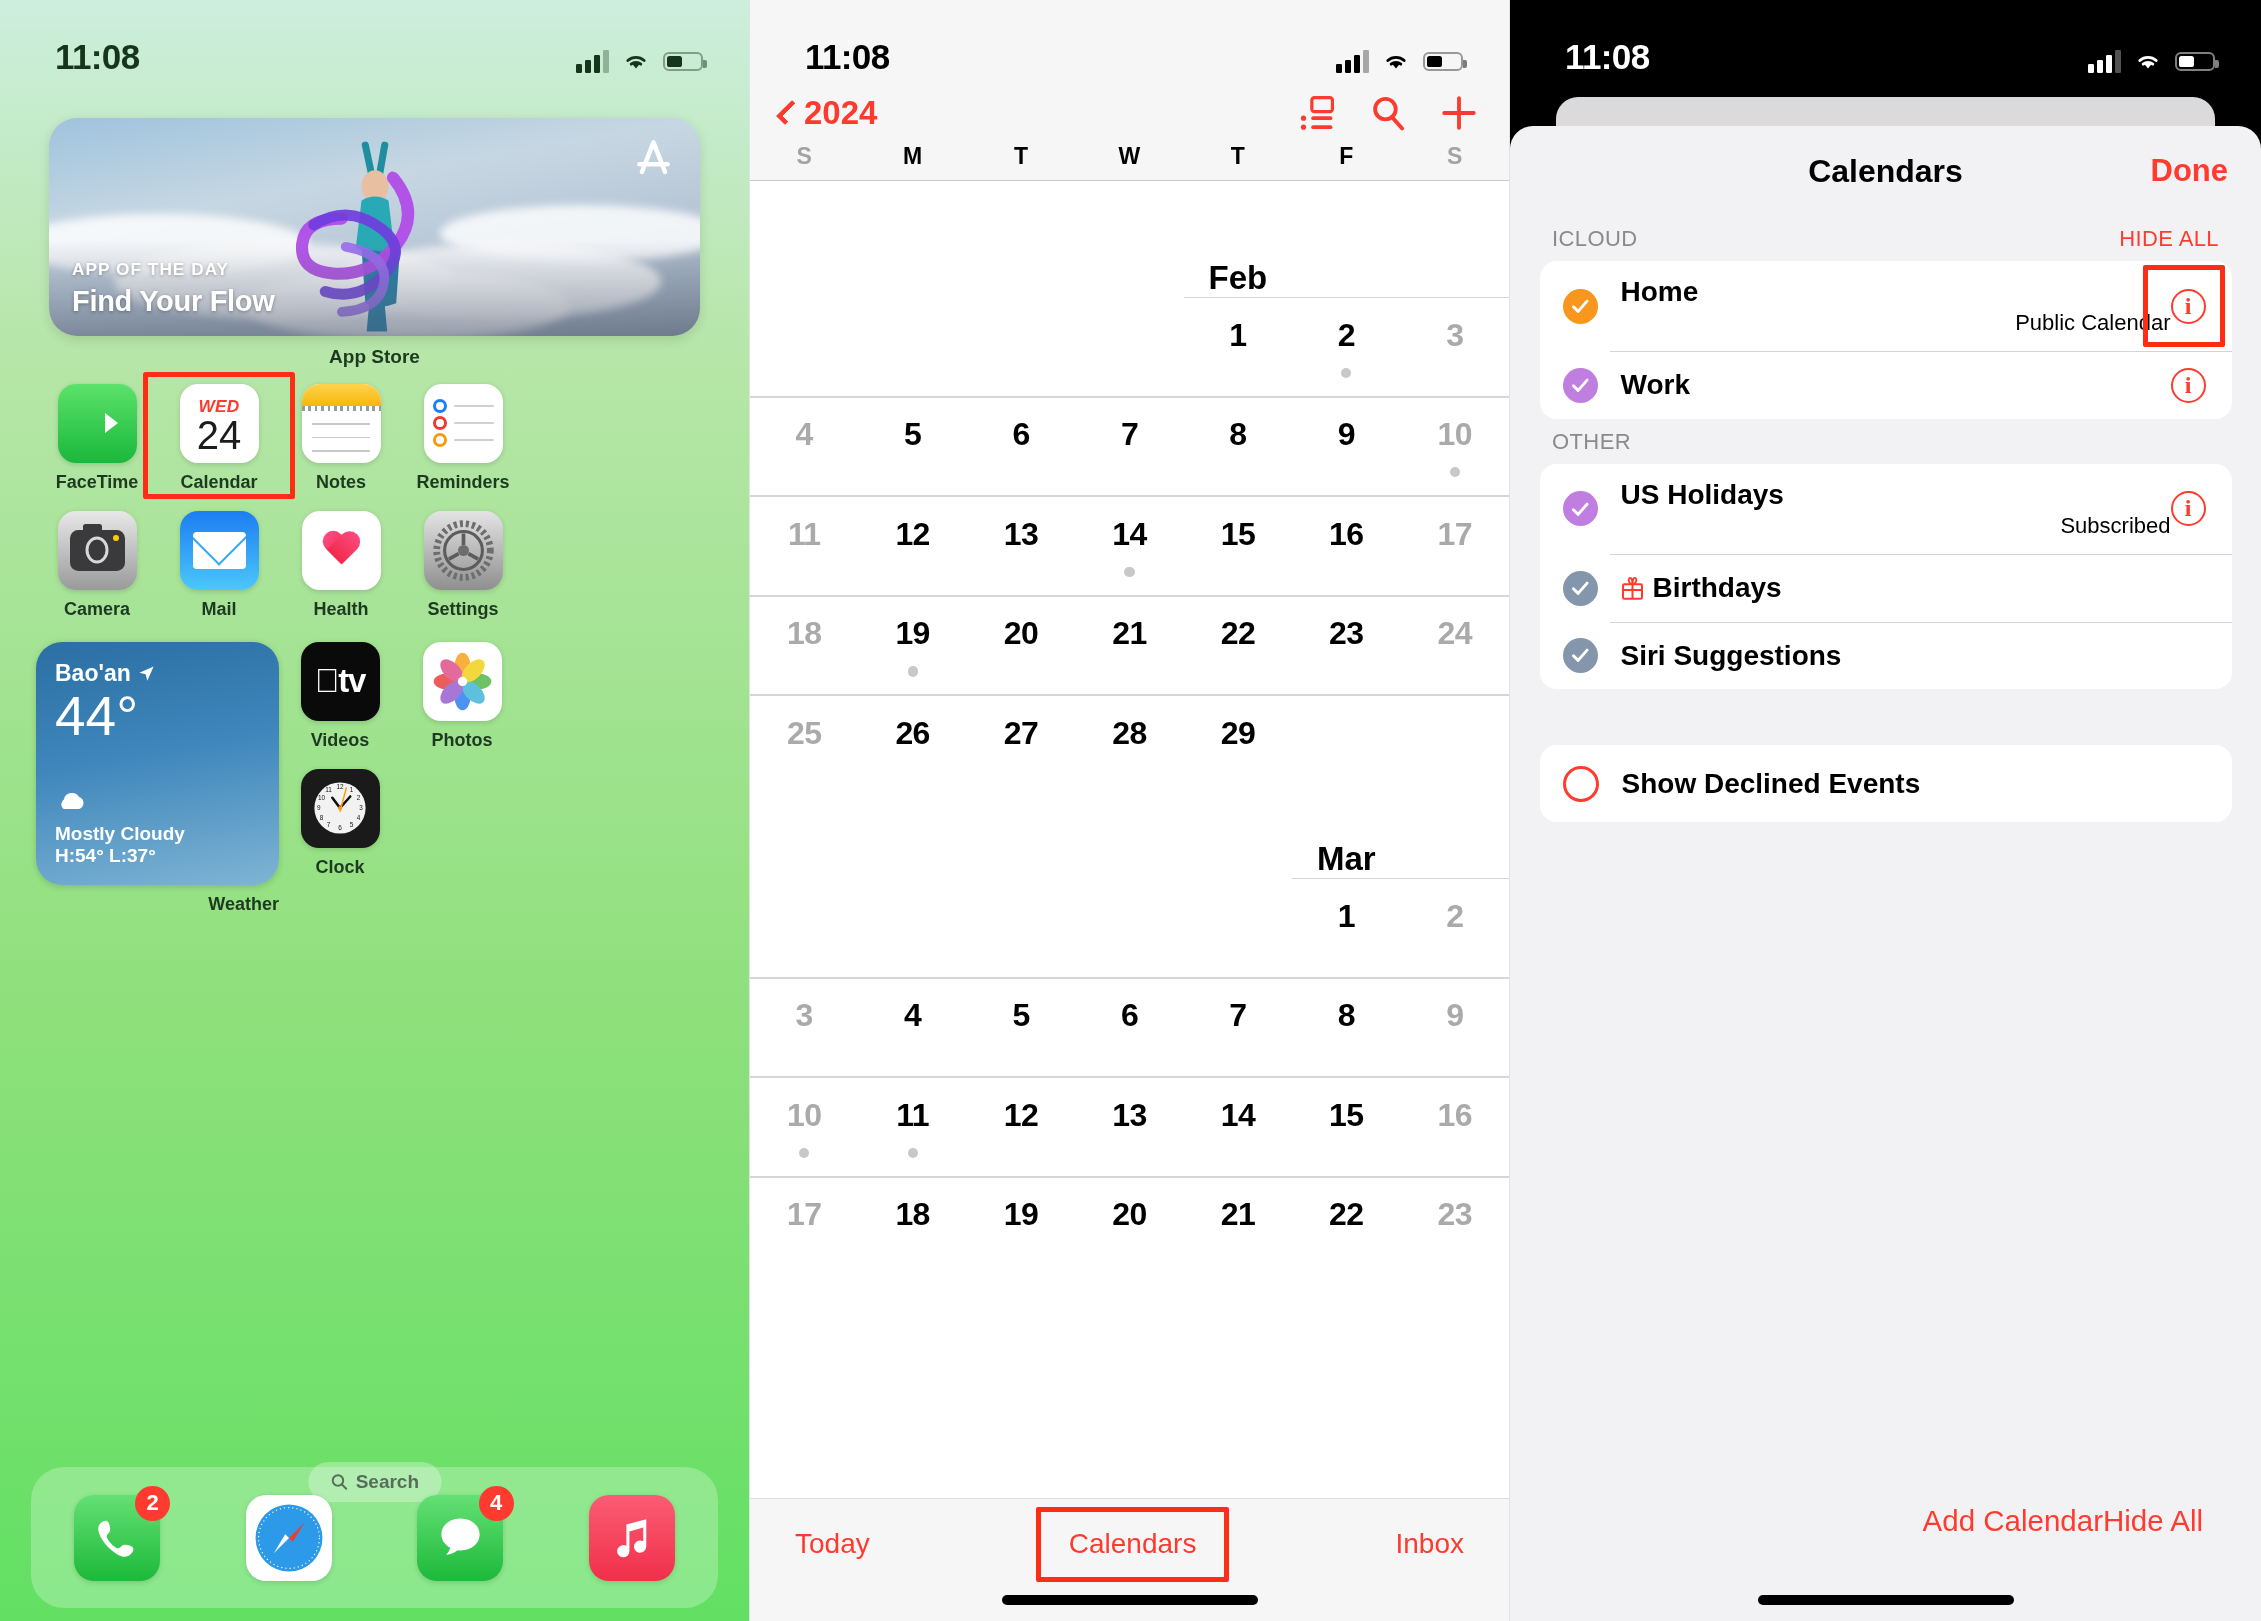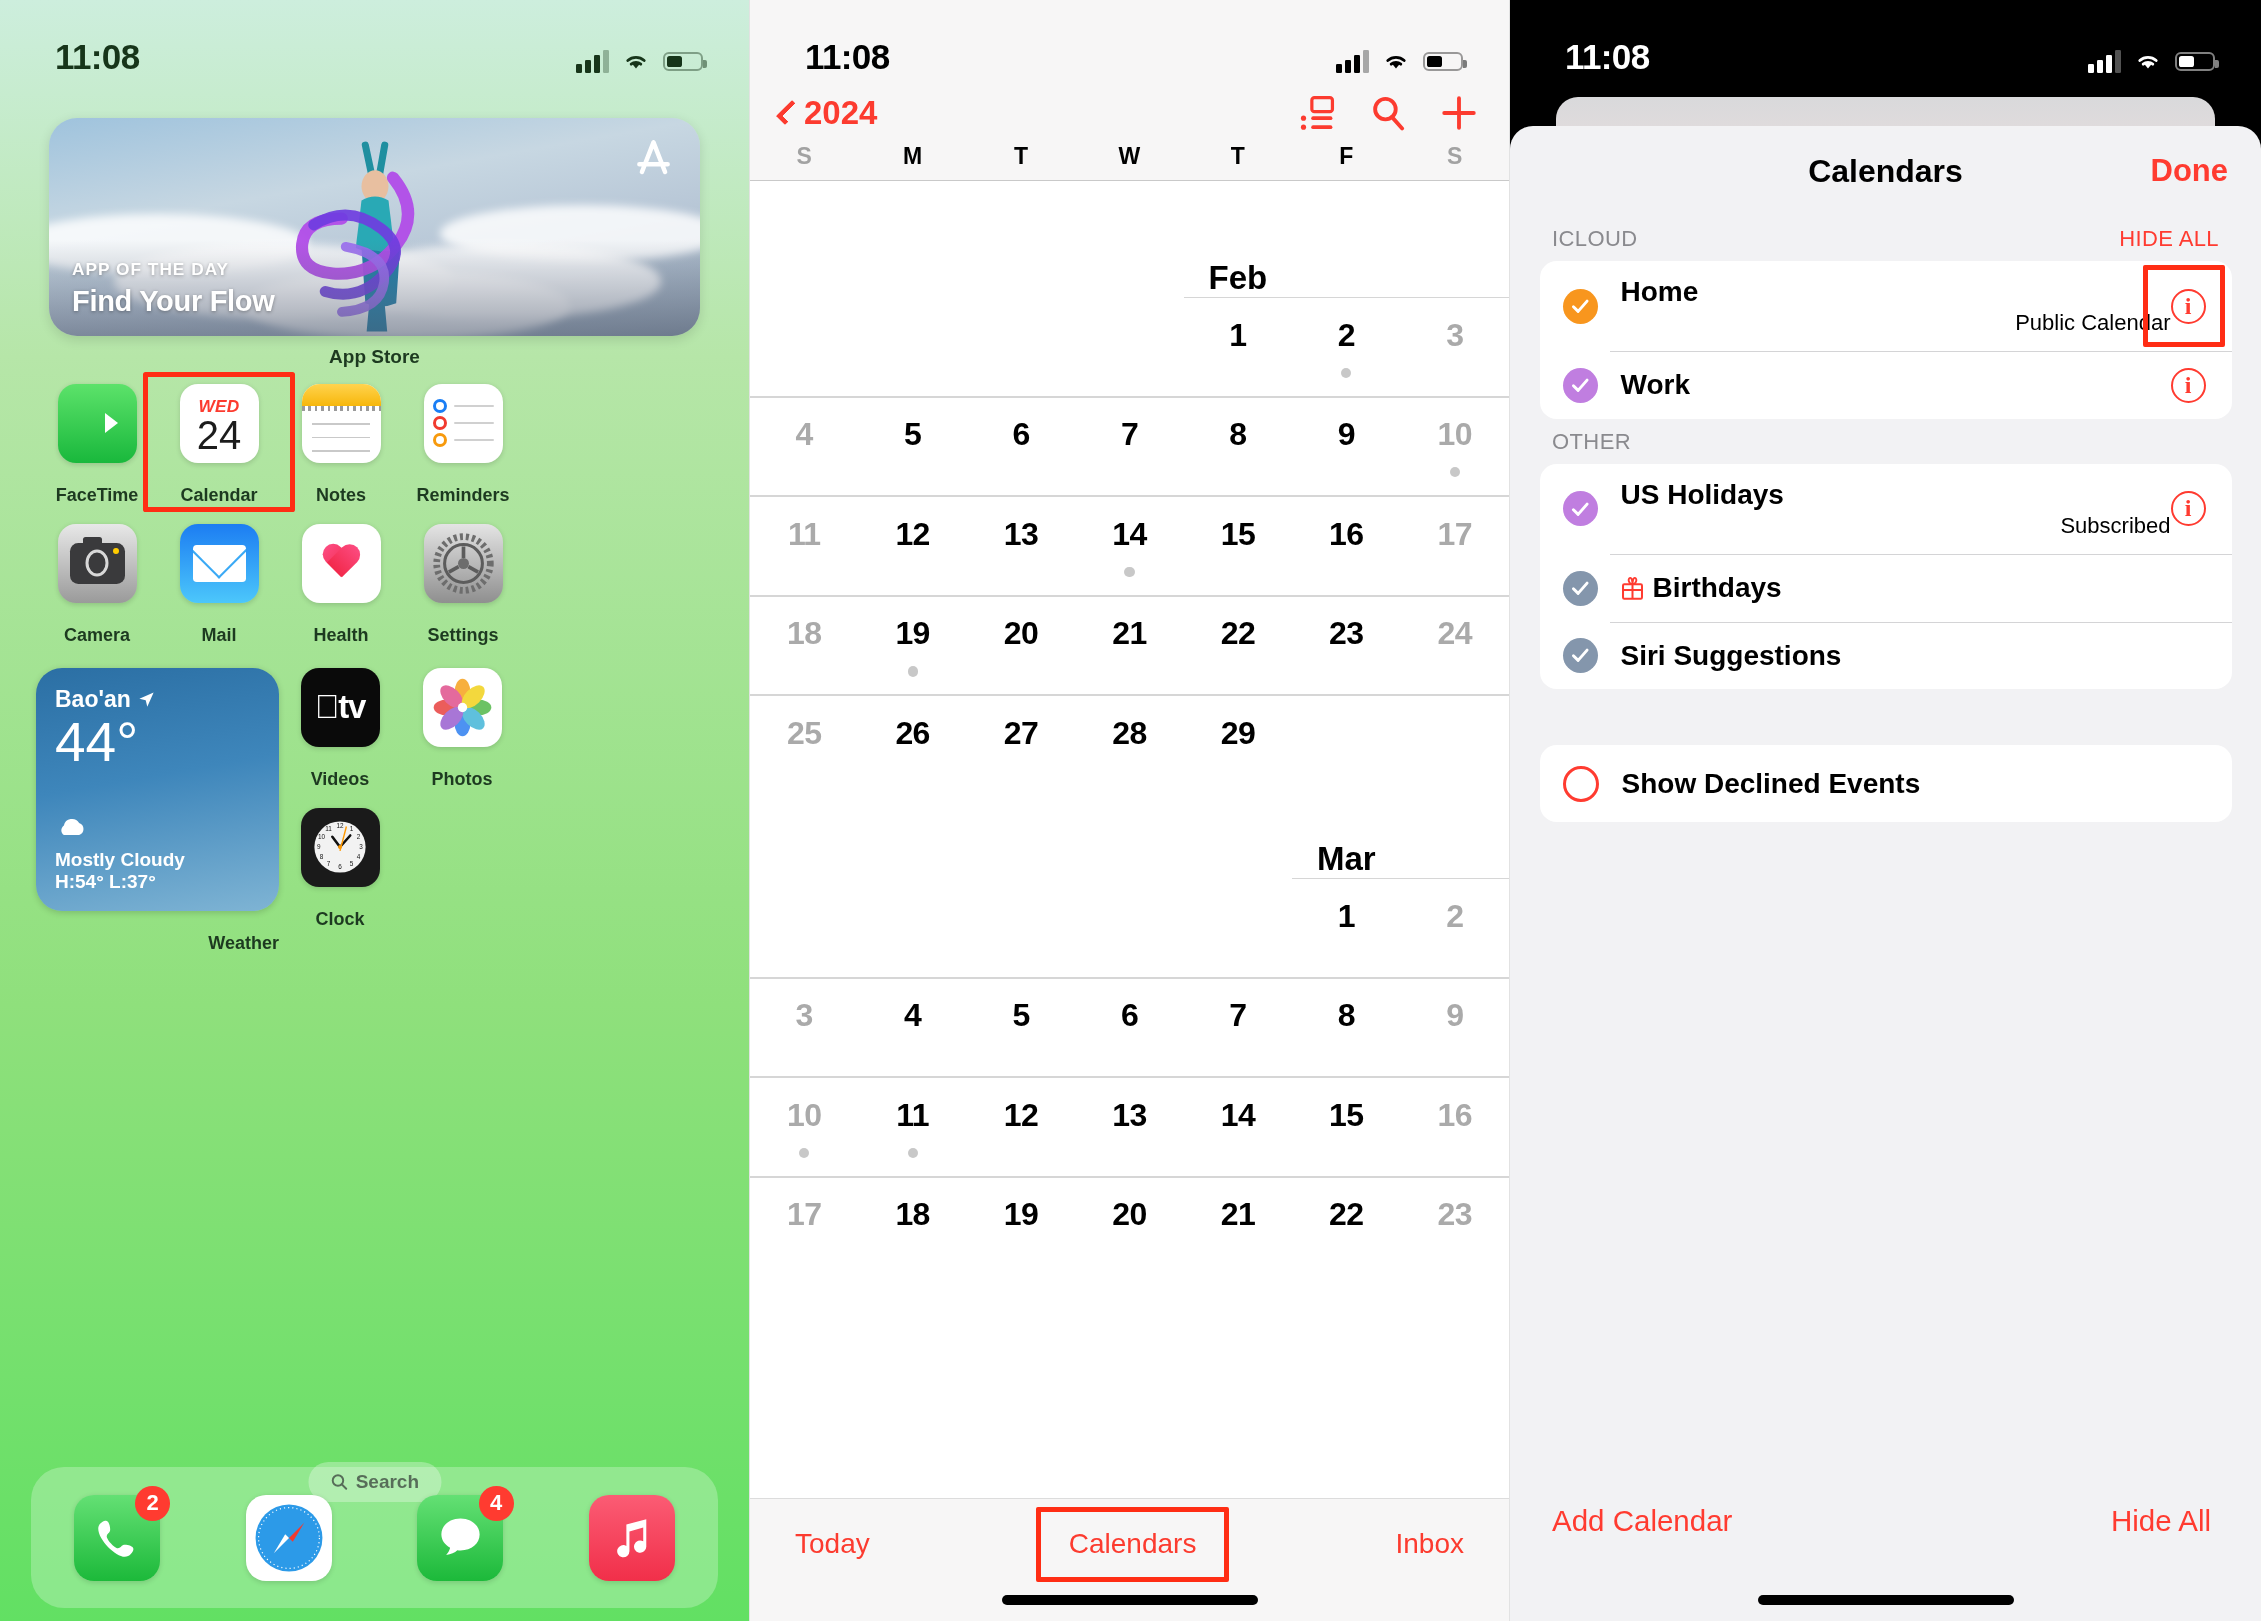--- a/index.html
+++ b/index.html
@@ -60,21 +60,21 @@
   .widget-kicker { font-size:17.3px; font-weight:700; letter-spacing:1px; }
   .widget-title { font-size:29px; font-weight:700; margin-top:5.1px; letter-spacing:-0.3px; }
   .widget-label { text-align:center; font-size:19px; font-weight:600; margin-top:10.2px; color:#1d3a20; }
 
   .icon-grid { margin: 15.4px 36px 0; }
   .irow { display:flex; }
   .icell { width:122px; display:flex; flex-direction:column; align-items:center; position:relative; }
   .icell.w2 { width:243px; }
   .app-icon { width:79px; height:79px; border-radius:18px; position:relative; overflow:hidden;
               box-shadow: 0 1.9px 5.8px rgba(0,0,0,.14); }
-  .app-label { font-size:18px; font-weight:600; margin-top:22px; color:#1d3a20; }
+  .app-label { font-size:18px; font-weight:600; margin-top:9px; color:#1d3a20; }
   .sel-box { position:absolute; border:5.1px solid #ff2d14; left:-15.4px; top:-11.5px;
              width:auto; right:-15.4px; bottom:-6.4px; border-radius:2.6px; pointer-events:none; }
 
   
   .ic-facetime { background: linear-gradient(180deg,#5ce26a,#19b83c); display:flex; align-items:center; justify-content:center; }
   .ft-cam { width:42px; height:28px; position:relative; }
   .ft-cam .body { width:29.5px; height:28px; background:#fff; border-radius:5.8px; }
   .ft-cam .lens { position:absolute; right:0; top:3.8px; width:0;height:0;
      border-top:10.2px solid transparent; border-bottom:10.2px solid transparent; border-left:13px solid #fff; }
   .ic-cal { background:#fff; display:flex; flex-direction:column; align-items:center; justify-content:center; padding-top:3.8px; }
@@ -201,22 +201,22 @@
   .ck.hollow { background:transparent; border:3.2px solid #ff3b30; width:36px; height:36px; }
   .crow-txt { margin-left:23px; flex:1;text-align:right; }
   .crow-title { font-size:28px; font-weight:600; display:flex; align-items:center; gap:9px; }
   .crow-sub { font-size:22px; font-weight:400; margin-top:2.6px; }
   .info-i { width:35px; height:35px; border:2.6px solid #ff3b30; border-radius:50%; flex:none;
       display:flex; align-items:center; justify-content:center; color:#ff3b30;
       font-size:24px; font-weight:700; font-family:"Liberation Serif", serif; }
   .info-sel { position:absolute; right:6.4px; top:50%; transform:translateY(-50%);
       width:82px; height:82px; border:5.1px solid #ff2d14; border-radius:1.9px; }
 
-  .sheet-foot { position:absolute; left:0; right:8px; bottom:0; height:154px;
-      display:flex; align-items:flex-start; justify-content:space-between; padding: 36px 42px 12px; }
+  .sheet-foot { position:absolute; left:0; right:16px; bottom:0; height:154px;
+      display:flex; align-items:flex-start; justify-content:flex-end; padding: 36px 42px 12px; }
   .foot-btn { color:#ff3b30; font-size:29.5px; font-weight:500; }
   .home-ind { position:absolute; left:50%; transform:translateX(-50%); bottom:16.7px;
       width:256px; height:10.2px; background:#000; border-radius:5.1px; }
 </style>
 </head>
 <body>
 
 <div class="screens">
 
   <div class="home">

